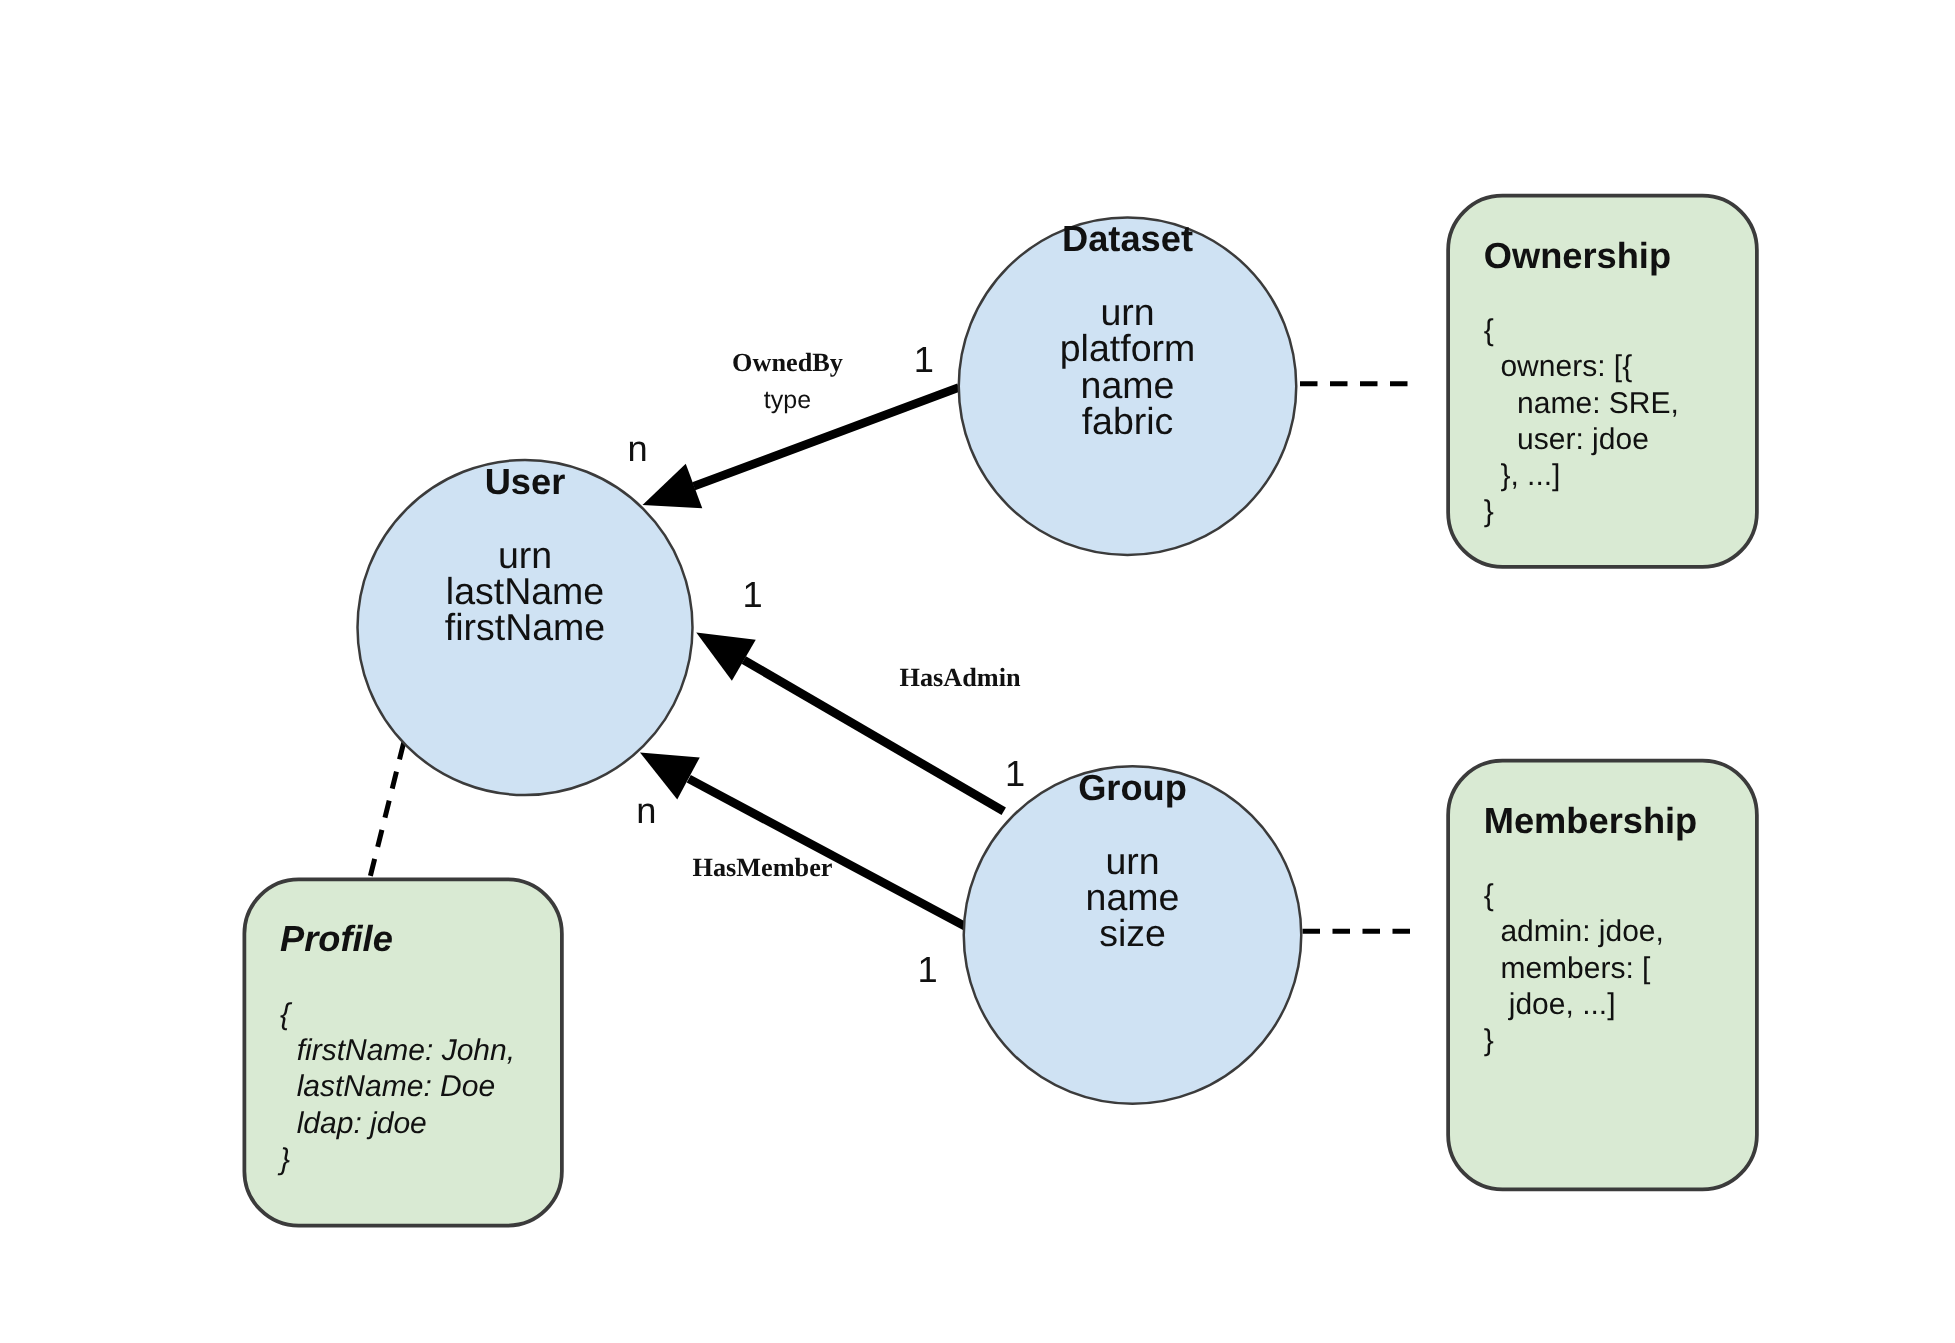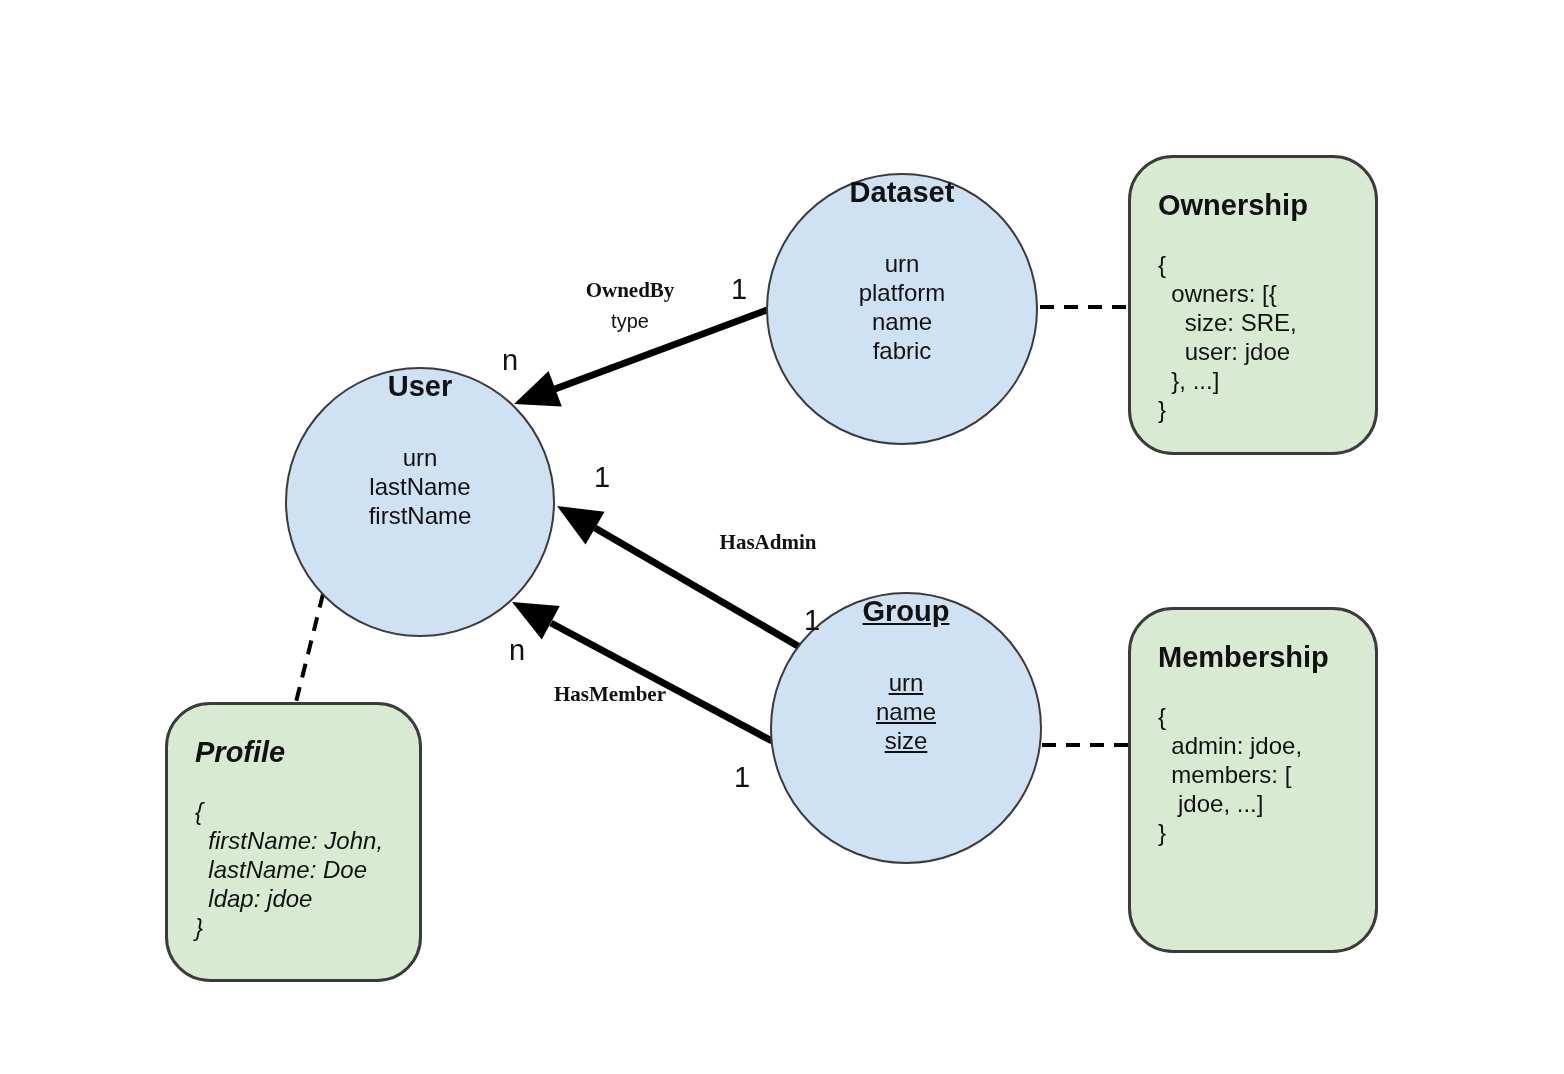--- a/index.html
+++ b/index.html
@@ -30,36 +30,37 @@
     border: 2px solid var(--node-border, #3b3b3b);
     box-sizing: border-box;
     text-align: center;
   }
   .node-title {
     font-size: 29px;
     font-weight: bold;
     line-height: 34px;
   }
   .node-attrs {
-    margin-top: 40px;
-    font-size: 24px;
+    margin-top: 27px;
+    font-size: 30px;
     line-height: 29px;
   }
   #node-dataset { left: 766px; top: 173px; width: 272px; height: 272px; }
   #node-user    { left: 285px; top: 367px; width: 270px; height: 270px; }
-  #node-group   { left: 770px; top: 592px; width: 272px; height: 272px; text-decoration: underline; }
+  #node-group   { left: 770px; top: 612px; width: 272px; height: 272px; }
 
   
   .aspect {
     position: absolute;
     background: var(--aspect-fill, #d9ead3);
     border: 3px solid var(--aspect-border, #3b3b3b);
     border-radius: 45px;
     box-sizing: border-box;
     padding: 30px 10px 0 27px;
+    margin-left: 29px;
   }
   .aspect-title {
     font-size: 29px;
     font-weight: bold;
     line-height: 34px;
   }
   .aspect-code {
     margin-top: 28px;
     font-size: 24px;
     line-height: 29px;
@@ -145,21 +146,21 @@
       <div>name</div>
       <div>size</div>
     </div>
   </div>
 
   <div class="aspect" id="aspect-ownership">
     <div class="aspect-title">Ownership</div>
     <div class="aspect-code">
       <div class="code-line">{</div>
       <div class="code-line">  owners: [{</div>
-      <div class="code-line">    size: SRE,</div>
+      <div class="code-line">    name: SRE,</div>
       <div class="code-line">    user: jdoe</div>
       <div class="code-line">  }, ...]</div>
       <div class="code-line">}</div>
     </div>
   </div>
 
   <div class="aspect" id="aspect-membership">
     <div class="aspect-title">Membership</div>
     <div class="aspect-code">
       <div class="code-line">{</div>

